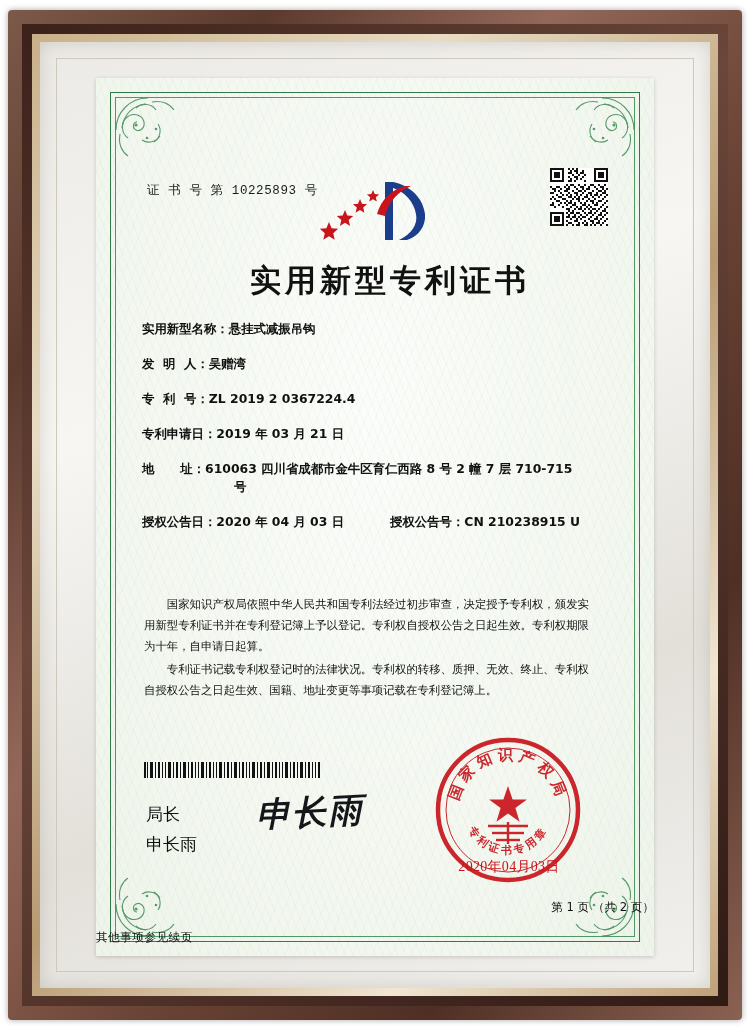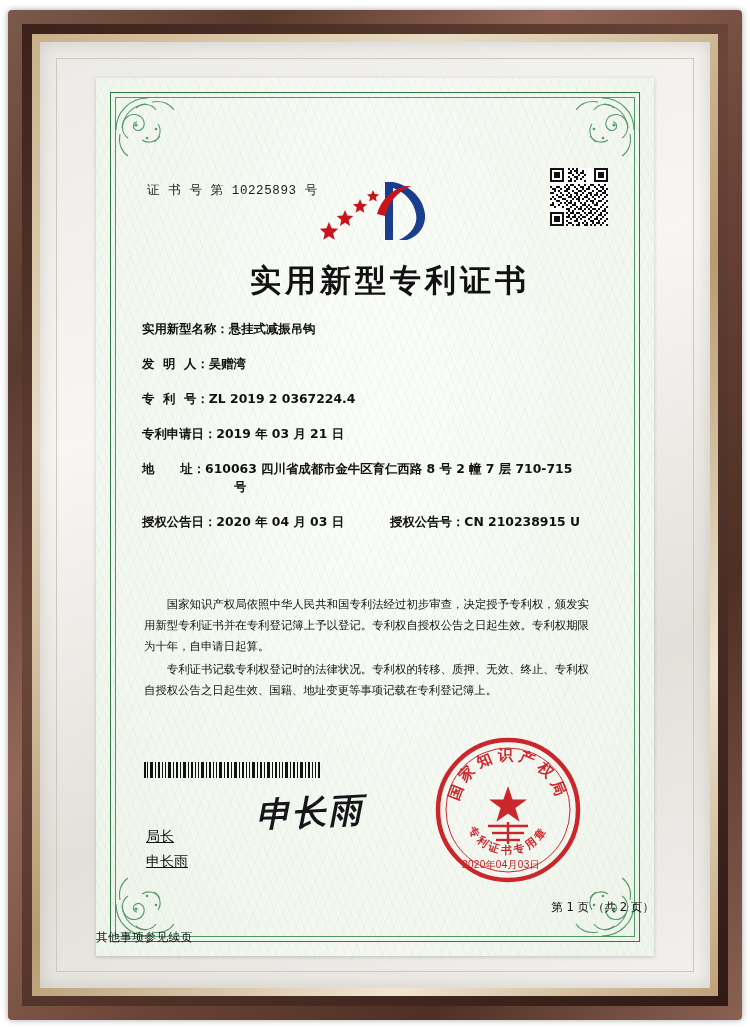--- a/index.html
+++ b/index.html
@@ -210,26 +210,25 @@
     left: 48px;
     top: 684px;
     width: 176px;
     height: 16px;
   }
 
   
   .sig-label {
     position: absolute;
     left: 50px;
-    top: 746px;
+    top: 722px;
     font-family: "DejaVu Sans", sans-serif;
-    font-size: 14px;
+    font-size: 17px;
     color: #111;
     line-height: 1.75;
-    text-decoration: underline;
   }
   .sig-hand {
     position: absolute;
     left: 160px;
     top: 712px;
     font-family: "DejaVu Serif", serif;
     font-size: 34px;
     font-weight: bold;
     font-style: italic;
     color: #15151a;
@@ -240,26 +239,26 @@
   
   .seal {
     position: absolute;
     left: 336px;
     top: 656px;
     width: 152px;
     height: 152px;
   }
   .seal-date {
     position: absolute;
-    left: 330px;
+    left: 338px;
     top: 780px;
     width: 150px;
     text-align: center;
-    font-family: Liberation Sans, sans-serif;
-    font-size: 10px;
+    font-family: Liberation Serif, serif;
+    font-size: 14px;
     color: #c8151c;
     letter-spacing: 0.3px;
   }
 
   
   .page-no {
     position: absolute;
     left: 0; right: 0;
     top: 822px;
     text-align: right;

